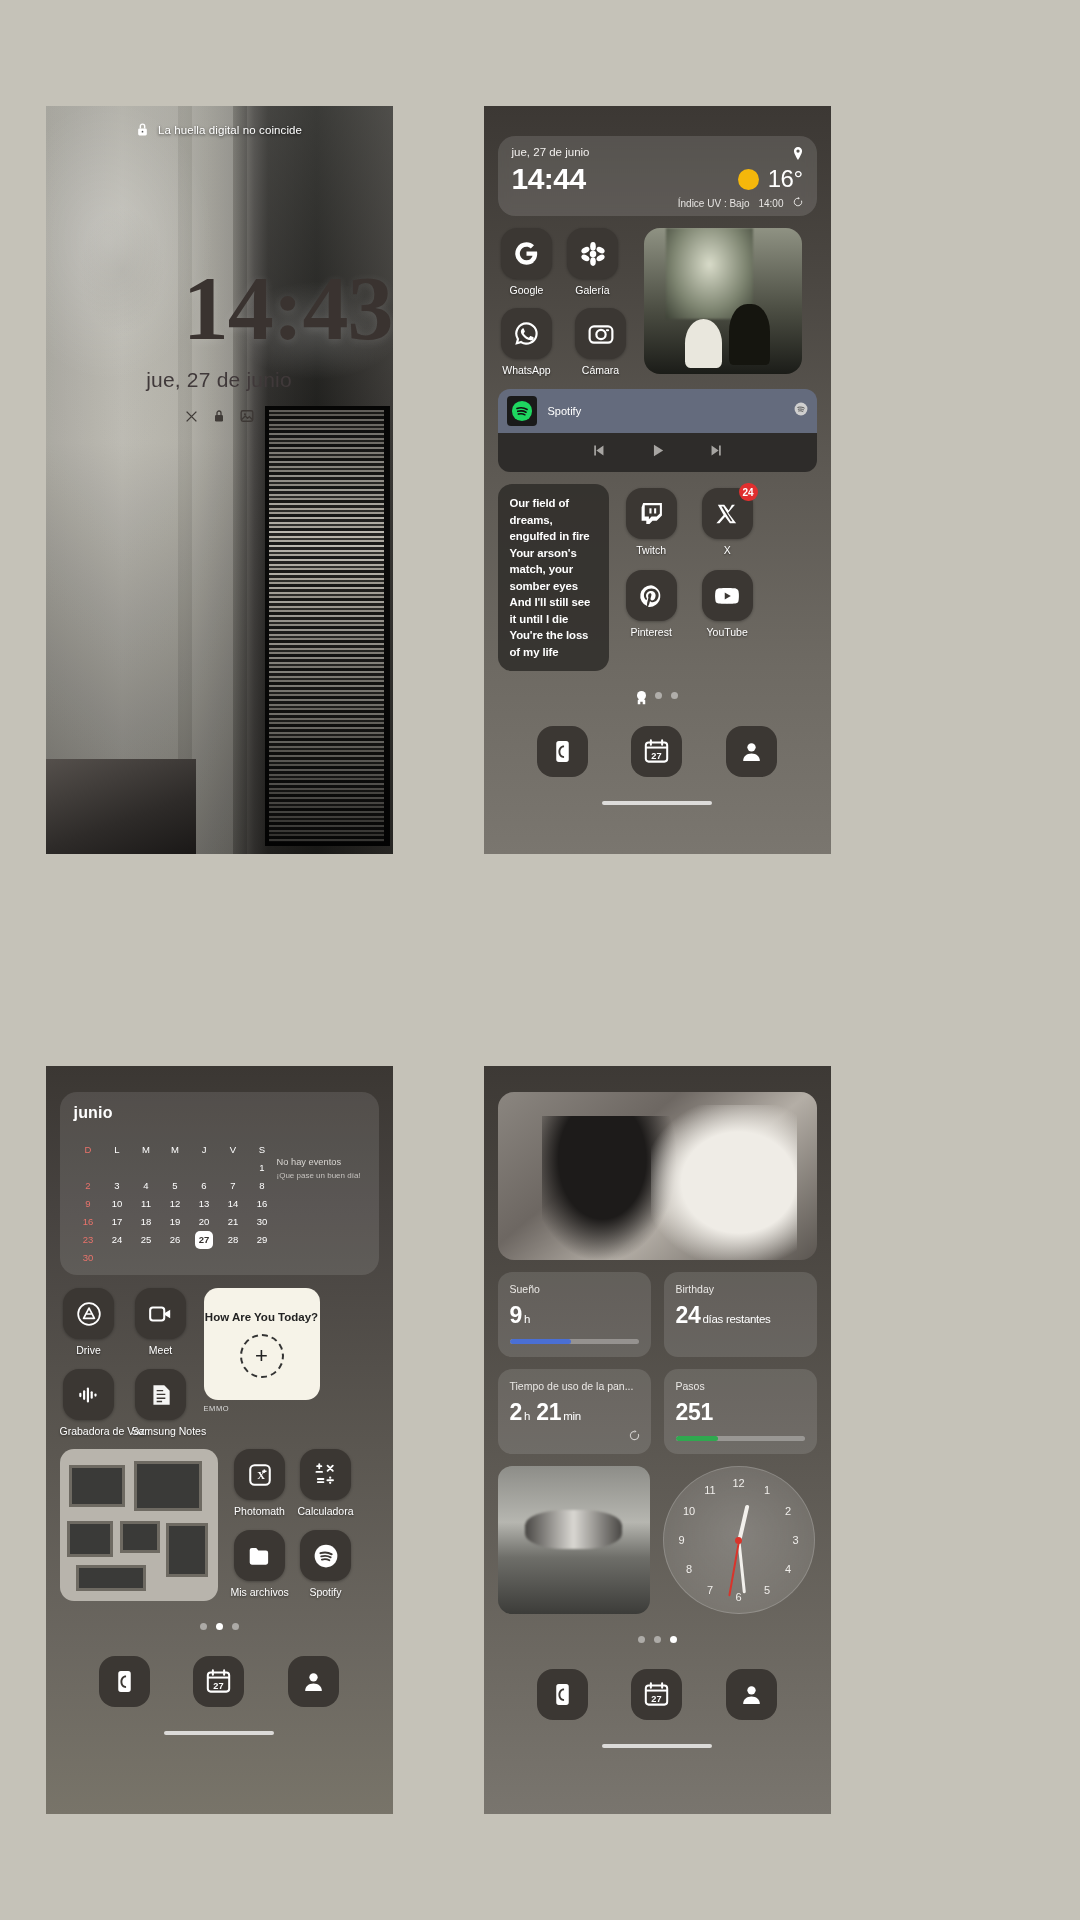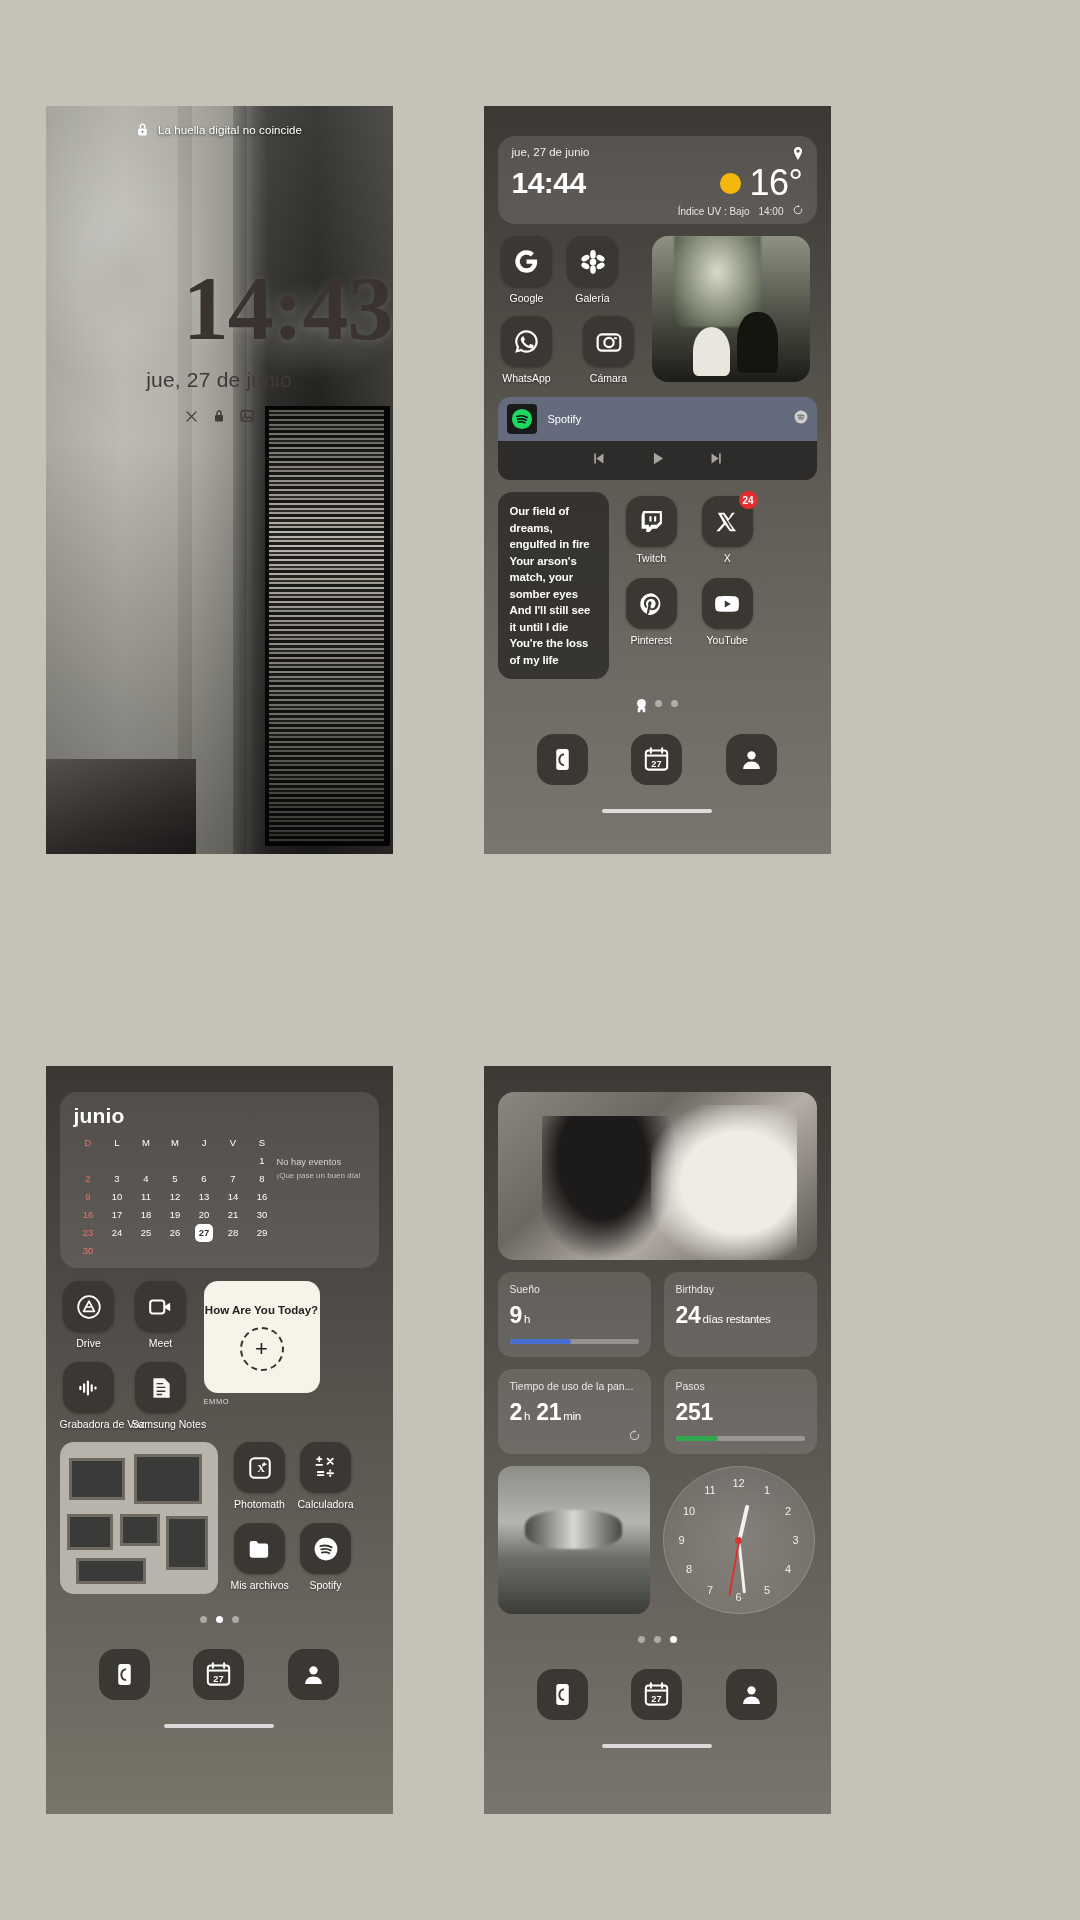--- a/index.html
+++ b/index.html
@@ -109,21 +109,21 @@
     border-radius:17px;
     padding:10px 14px 7px;
     backdrop-filter:blur(6px);
   }
   .ww-row1 { display:flex; justify-content:space-between; align-items:flex-start; }
   .ww-date { font-size:11.5px; color:#f2f0ee; }
   .ww-row2 { display:flex; justify-content:space-between; align-items:center; margin-top:-2px;}
   .ww-time { font-size:30px; font-weight:700; letter-spacing:-.5px; }
   .ww-temp { display:flex; align-items:center; gap:9px; }
   .sun { width:21px; height:21px; border-radius:50%; background:#f5b70b; }
-  .ww-deg { font-size:36px; font-weight:400; letter-spacing:-.5px; }
+  .ww-deg { font-size:24px; font-weight:400; letter-spacing:-.5px; }
   .ww-row3 { display:flex; justify-content:flex-end; align-items:center; gap:9px; font-size:10px; color:#e7e5e3; margin-top:1px; }
 
   
   .apps { margin-top:12px; display:flex; gap:14px; }
   .app { width:58px; text-align:center; }
   .app-ico {
     width:51px; height:51px; margin:0 auto;
     border-radius:16px;
     background:#3b3733;
     display:flex; align-items:center; justify-content:center;
@@ -191,21 +191,21 @@
   }
   .navbar { display:flex; justify-content:center; }
   .navpill { width:110px; height:4px; border-radius:2px; background:rgba(255,255,255,.75); }
 
   
   .calw {
     margin-top:26px; background:rgba(255,255,255,.11); border-radius:17px;
     padding:12px 14px 10px; display:flex;
   }
   .cal-left { flex:1; }
-  .cal-month { font-size:21px; font-weight:600; margin-bottom:7px; letter-spacing:.2px;}
+  .cal-month { font-size:16px; font-weight:600; margin-bottom:20px; letter-spacing:.2px;}
   .cal-grid { display:grid; grid-template-columns:repeat(7,1fr); gap:3px 0; font-size:9.5px; text-align:center; }
   .cal-grid div { height:15px; line-height:15px; }
   .cal-sun { color:#e9736b; }
   .cal-today { position:relative; color:#35312e !important; font-weight:700; }
   .cal-today span {
     position:absolute; left:50%; top:50%; transform:translate(-50%,-50%);
     width:18px; height:18px; border-radius:5px; background:#fff;
     display:flex; align-items:center; justify-content:center; font-size:9.5px;
   }
   .cal-right { width:88px; text-align:left; font-size:9.3px; color:#d8d5d1; padding-top:52px; line-height:1.5;}
@@ -382,21 +382,21 @@
                       <ellipse cx="12" cy="19" rx="2.6" ry="4"></ellipse>
                       <ellipse cx="5" cy="8.4" rx="4" ry="2.6" transform="rotate(-30 5 8.4)"></ellipse>
                       <ellipse cx="19" cy="15.6" rx="4" ry="2.6" transform="rotate(-30 19 15.6)"></ellipse>
                       <ellipse cx="5" cy="15.6" rx="4" ry="2.6" transform="rotate(30 5 15.6)"></ellipse>
                       <ellipse cx="19" cy="8.4" rx="4" ry="2.6" transform="rotate(30 19 8.4)"></ellipse>
                     </svg>
                 </div>
                 <div class="app-lbl">Galería</div>
               </div>
             </div>
-            <div style="display:flex; gap:24px;align-items:center;">
+            <div style="display:flex; gap:16px;align-items:center;">
               <div class="app">
                 <div class="app-ico">
                   <svg width="27" height="27" viewBox="0 0 24 24">
                       <path d="M12 2a10 10 0 0 0-8.6 15.1L2 22l5-1.3A10 10 0 1 0 12 2zm0 2a8 8 0 1 1-4.2 14.8l-.4-.25-2.6.7.7-2.5-.3-.4A8 8 0 0 1 12 4z" fill="#fff"></path>
                       <path d="M9 7.6c-.3 0-.7.1-1 .5-.4.4-1 1-1 2.3s1 2.6 1.1 2.8c.2.2 2 3.1 4.9 4.2 2.4.9 2.9.7 3.4.7.5-.1 1.6-.66 1.8-1.3.2-.6.2-1.2.16-1.3-.07-.1-.26-.2-.55-.33-.3-.15-1.7-.85-2-.95-.26-.1-.45-.14-.64.14-.2.3-.73.95-.9 1.14-.16.2-.33.22-.62.07-.3-.15-1.25-.46-2.38-1.47-.88-.78-1.47-1.75-1.64-2.05-.17-.3-.02-.45.13-.6.13-.13.3-.34.44-.52.15-.17.2-.3.3-.5.1-.2.05-.37-.02-.52-.08-.15-.65-1.6-.9-2.18-.22-.54-.45-.47-.62-.48h-.5z" fill="#fff"></path>
                     </svg>
                 </div>
                 <div class="app-lbl">WhatsApp</div>
               </div>
               <div class="app">

